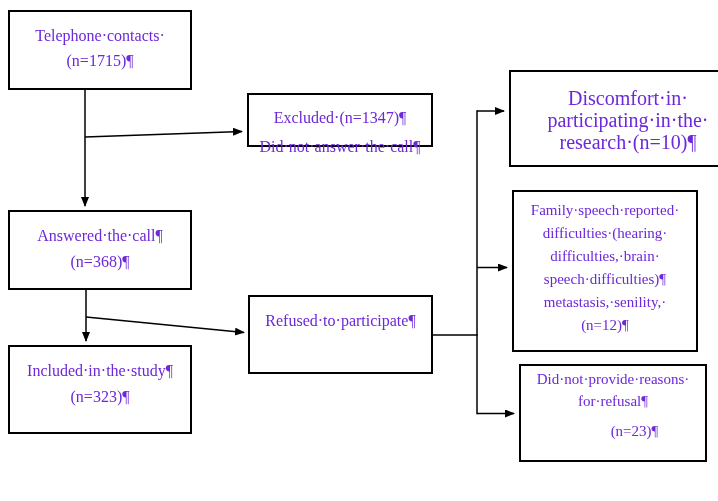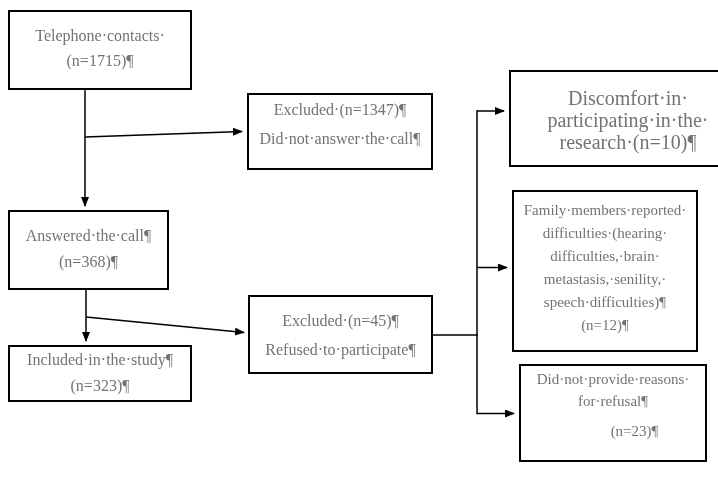--- a/index.html
+++ b/index.html
@@ -2,48 +2,48 @@
 <html><head>
 <meta charset="utf-8">
 <style>
   html, body { margin: 0; padding: 0; background: #ffffff; }
   .stage {
     position: relative;
     width: 718px;
     height: 501px;
     background: #ffffff;
     font-family: "Liberation Serif", "DejaVu Serif", serif;
-    color: #737373;
+    color: #6d28d9;
     overflow: hidden;
   }
   .connectors {
     position: absolute;
     left: 0; top: 0;
     width: 718px; height: 501px;
   }
   .box {
     position: absolute;
     box-sizing: border-box;
     border: 2px solid #000000;
     background: #ffffff;
     text-align: center;
     font-size: 16px;
   }
   .bline { white-space: nowrap; }
 
   
   .box-telephone { left: 8px;  top: 10px;  width: 184px; height: 80px; padding-top: 11px; }
   .box-telephone .bline { line-height: 25px; }
-  .box-answered  { left: 8px;  top: 210px; width: 161px; height: 80px; padding-top: 11px; }
+  .box-answered  { left: 8px;  top: 210px; width: 184px; height: 80px; padding-top: 11px; }
   .box-answered .bline { line-height: 26px; }
-  .box-included  { left: 8px;  top: 345px; width: 184px; height: 57px; }
+  .box-included  { left: 8px;  top: 345px; width: 184px; height: 89px; padding-top: 11px; }
   .box-included .bline { line-height: 26px; }
 
   
-  .box-excluded-no-answer { left: 247px; top: 93px;  width: 186px; height: 77px; }
+  .box-excluded-no-answer { left: 247px; top: 93px;  width: 186px; height: 54px; padding-top: 8px; }
   .box-excluded-no-answer .bline { line-height: 29px; }
   .box-excluded-refused   { left: 248px; top: 295px; width: 185px; height: 79px; padding-top: 9px; }
   .box-excluded-refused .bline { line-height: 29px; }
 
   
   .box-discomfort { left: 509px; top: 70px;  width: 212px; height: 97px; padding-top: 15px; font-size: 20px; padding-left: 26px; }
   .box-discomfort .bline { line-height: 22px; }
   .box-family     { left: 512px; top: 190px; width: 186px; height: 162px; padding-top: 7px; font-size: 15px; }
   .box-family .bline { line-height: 23px; }
   .box-family .bline:last-child { }
@@ -82,41 +82,40 @@
     <div class="bline">Excluded·(n=1347)¶</div>
     <div class="bline">Did·not·answer·the·call¶</div>
   </div>
 
   <div class="box box-answered">
     <div class="bline">Answered·the·call¶</div>
     <div class="bline">(n=368)¶</div>
   </div>
 
   <div class="box box-excluded-refused">
-    <div class="bline">Excluded·(n=45)¶</div>
     <div class="bline">Refused·to·participate¶</div>
   </div>
 
   <div class="box box-included">
     <div class="bline">Included·in·the·study¶</div>
     <div class="bline">(n=323)¶</div>
   </div>
 
   <div class="box box-discomfort">
     <div class="bline">Discomfort·in·</div>
     <div class="bline">participating·in·the·</div>
     <div class="bline">research·(n=10)¶</div>
   </div>
 
   <div class="box box-family">
-    <div class="bline">Family·members·reported·</div>
+    <div class="bline">Family·speech·reported·</div>
     <div class="bline">difficulties·(hearing·</div>
     <div class="bline">difficulties,·brain·</div>
+    <div class="bline">speech·difficulties)¶</div>
     <div class="bline">metastasis,·senility,·</div>
-    <div class="bline">speech·difficulties)¶</div>
     <div class="bline">(n=12)¶</div>
   </div>
 
   <div class="box box-no-reason">
     <div class="bline">Did·not·provide·reasons·</div>
     <div class="bline">for·refusal¶</div>
     <div class="bline">(n=23)¶</div>
   </div>
 
 </div>

